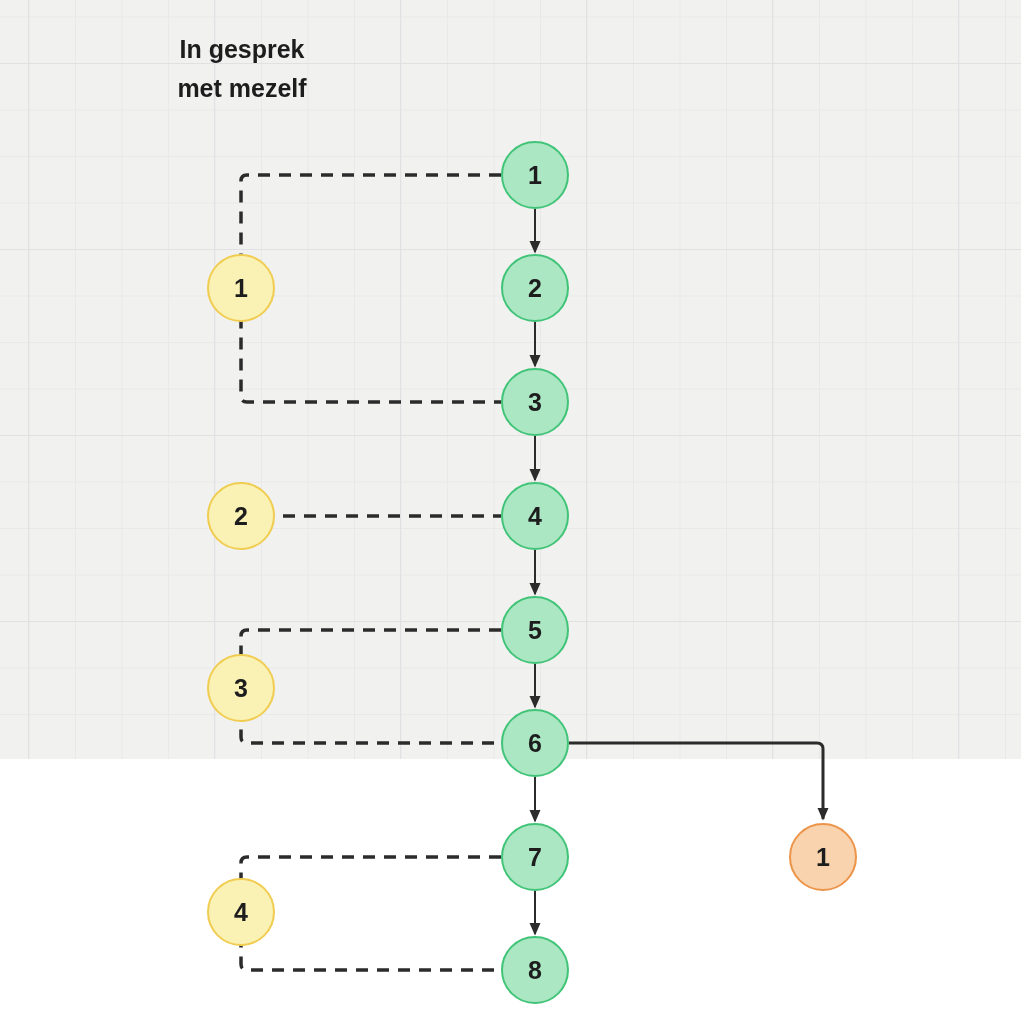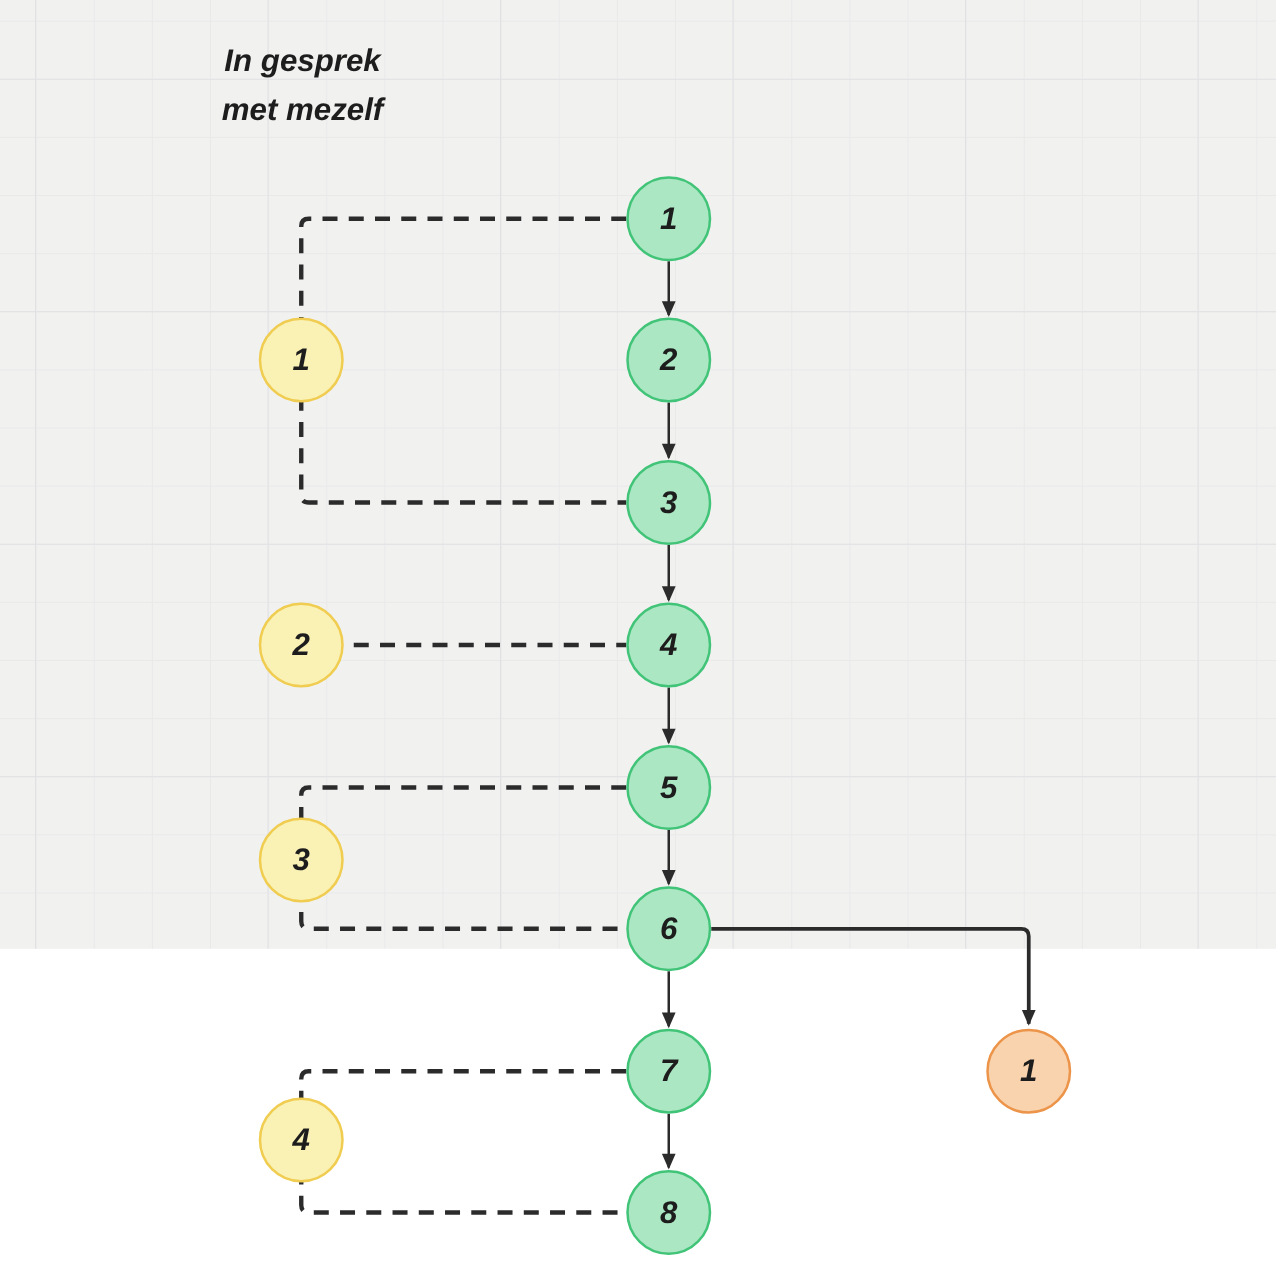--- a/index.html
+++ b/index.html
@@ -24,21 +24,20 @@
     width: 1021px;
     height: 759px;
     background-color: var(--background);
     background-image:
       linear-gradient(to right, var(--grid-major) 1px, transparent 1px),
       linear-gradient(to bottom, var(--grid-major) 1px, transparent 1px),
       linear-gradient(to right, var(--grid-minor) 1px, transparent 1px),
       linear-gradient(to bottom, var(--grid-minor) 1px, transparent 1px);
     background-size: 186px 186px, 186px 186px, 46.5px 46.5px, 46.5px 46.5px;
     background-position: 28px 63px, 28px 63px, 28.5px 16.5px, 28.5px 16.5px;
-    font-style: italic;
   }
 
   svg.edges {
     position: absolute;
     left: 0; top: 0;
     width: 1021px; height: 1021px;
     pointer-events: none;
     z-index: 1;
   }
 

